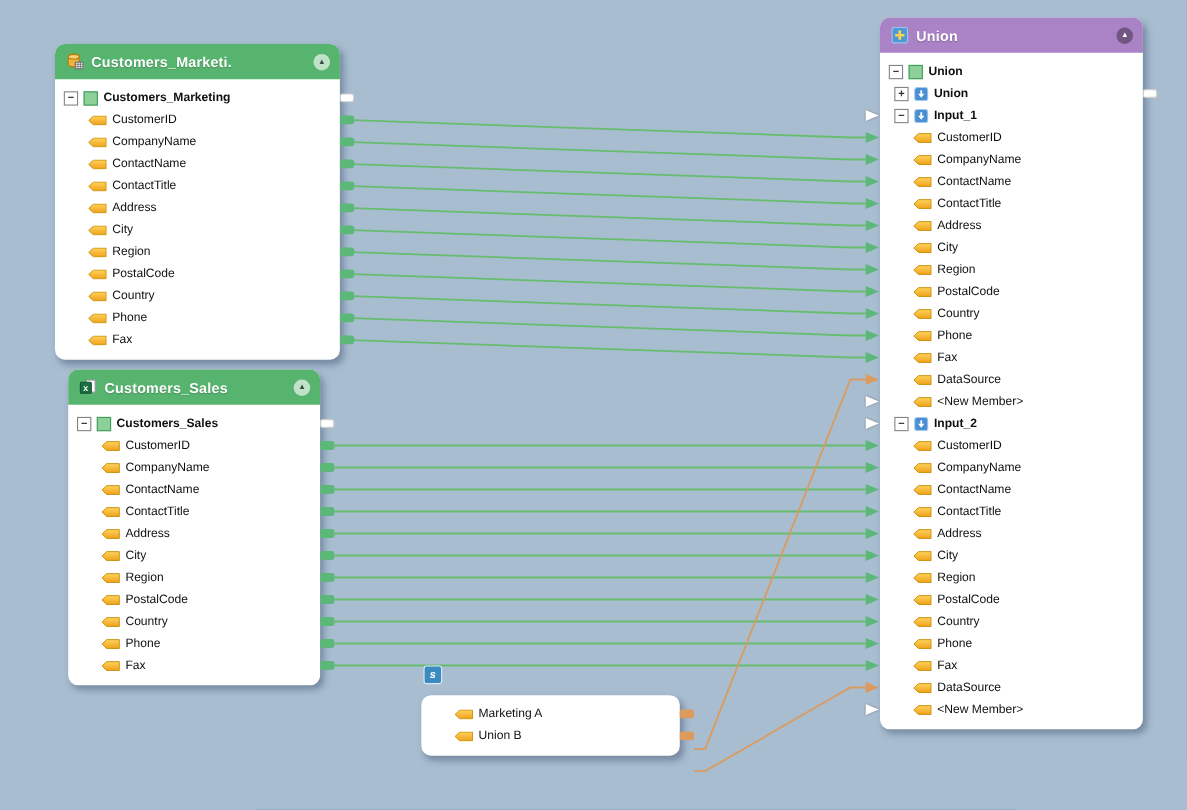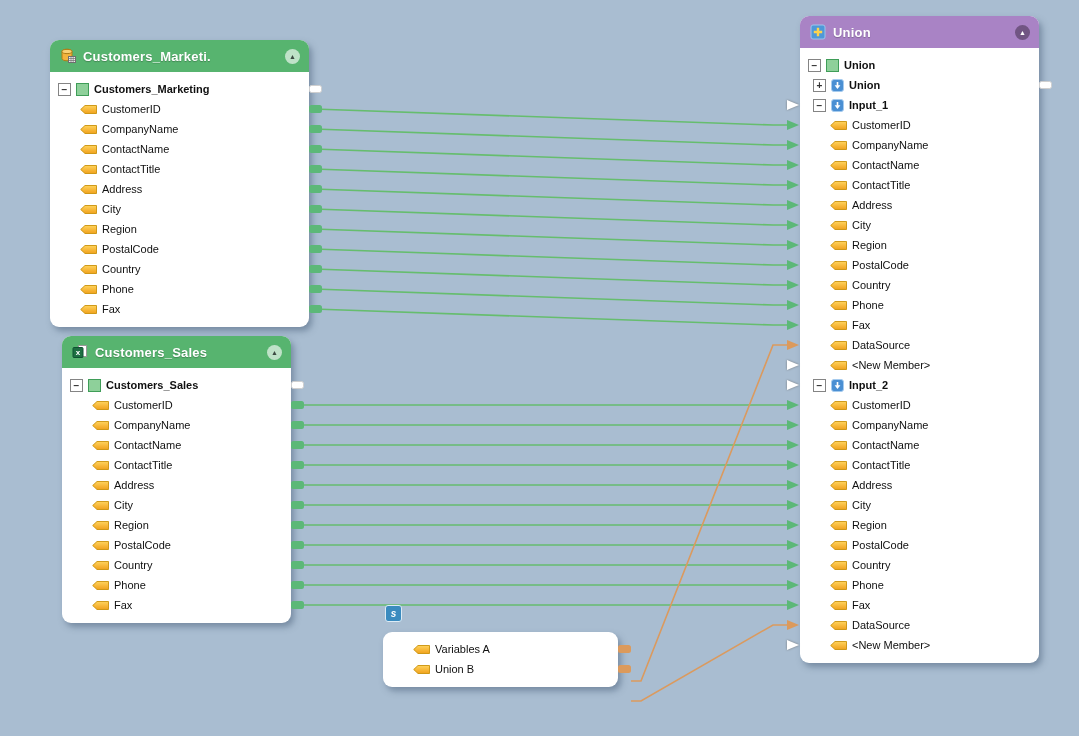--- a/index.html
+++ b/index.html
@@ -443,21 +443,21 @@
             <svg width="17" height="9" viewBox="0 0 17 9">
               <defs>
                 <linearGradient id="fg" x1="0" y1="0" x2="0" y2="1">
                   <stop offset="0" stop-color="#ffd35c"></stop>
                   <stop offset="1" stop-color="#f0a11c"></stop>
                 </linearGradient>
               </defs>
               <polygon points="16.5,0.5 5,0.5 0.7,4.5 5,8.5 16.5,8.5" fill="url(#fg)" stroke="#c9920a" stroke-width=".9"></polygon>
             </svg>
           </span>
-          <span class="lbl">Variables A</span>
+          <span class="lbl">Marketing A</span>
           <span class="stub" style="background: rgb(220, 154, 92);"></span>
         </div>
         <div class="row ind2">
           <span class="icn">
             <svg width="17" height="9" viewBox="0 0 17 9">
               <defs>
                 <linearGradient id="fg" x1="0" y1="0" x2="0" y2="1">
                   <stop offset="0" stop-color="#ffd35c"></stop>
                   <stop offset="1" stop-color="#f0a11c"></stop>
                 </linearGradient>

